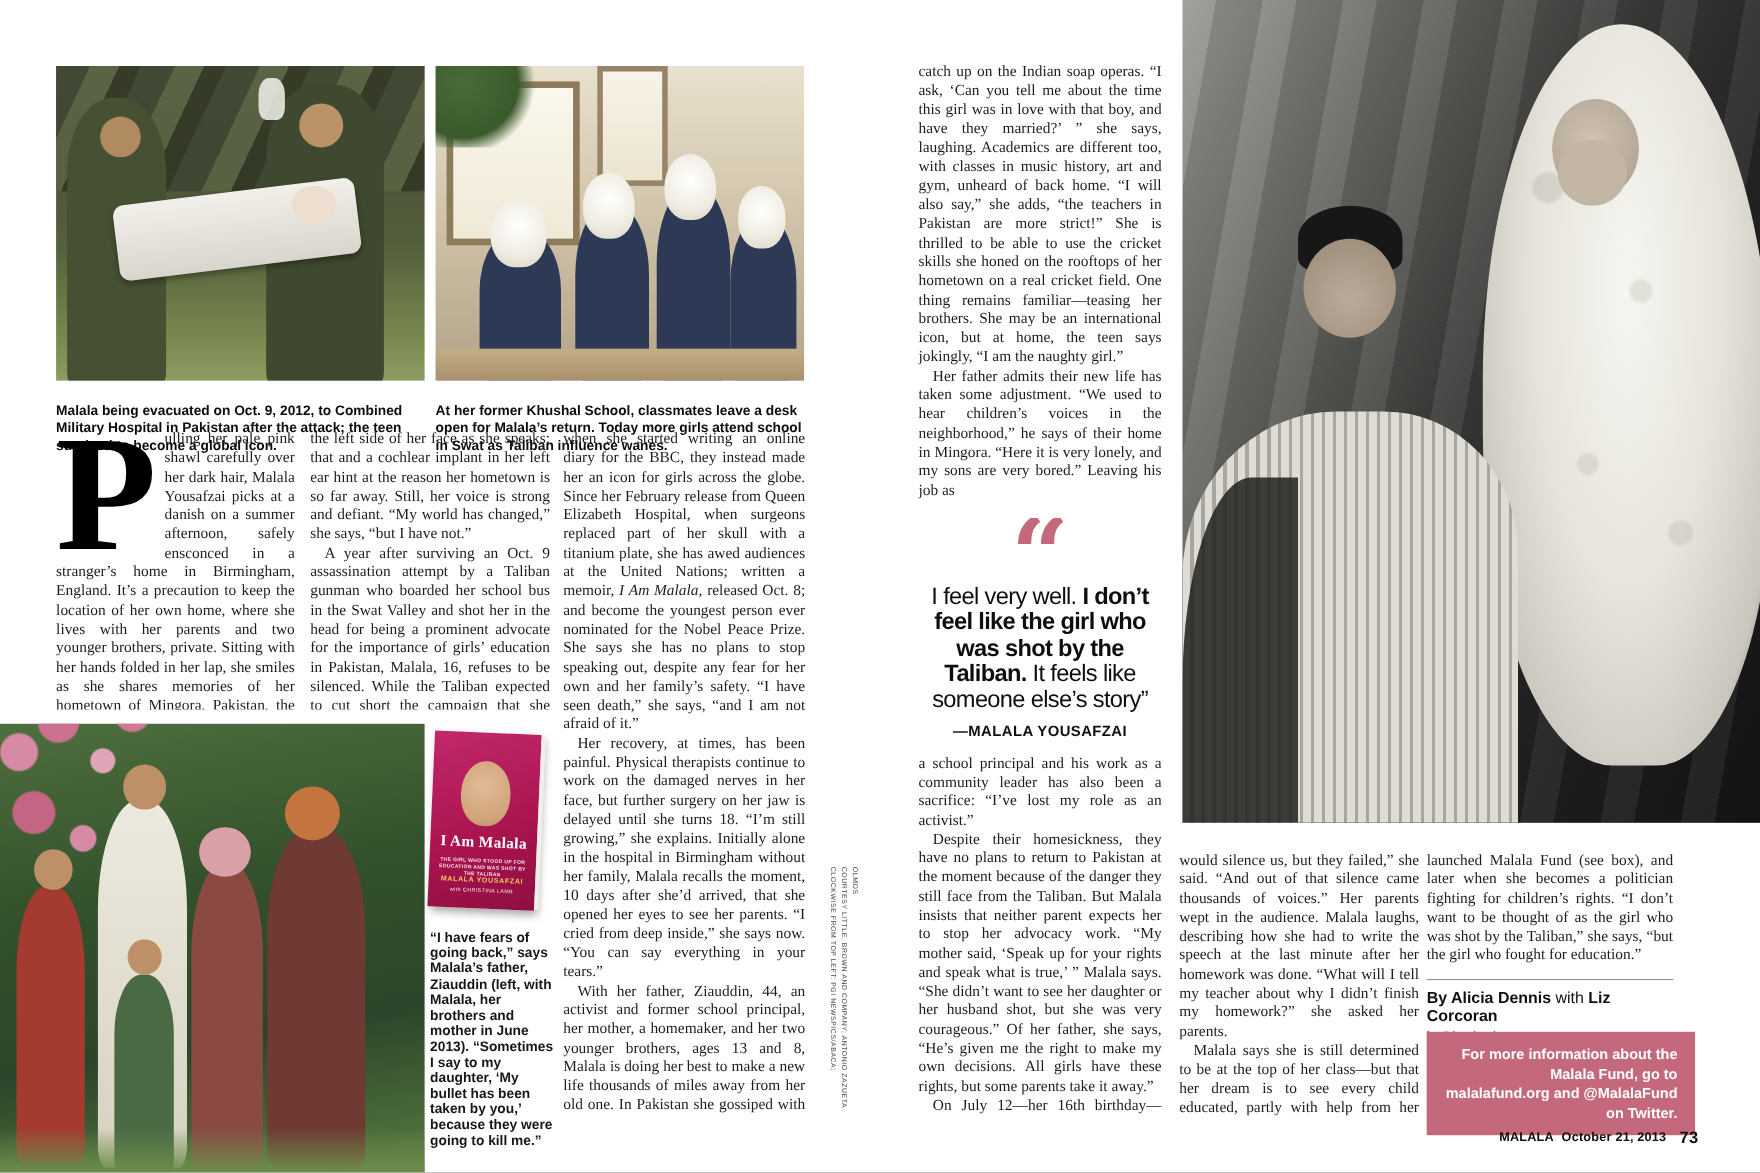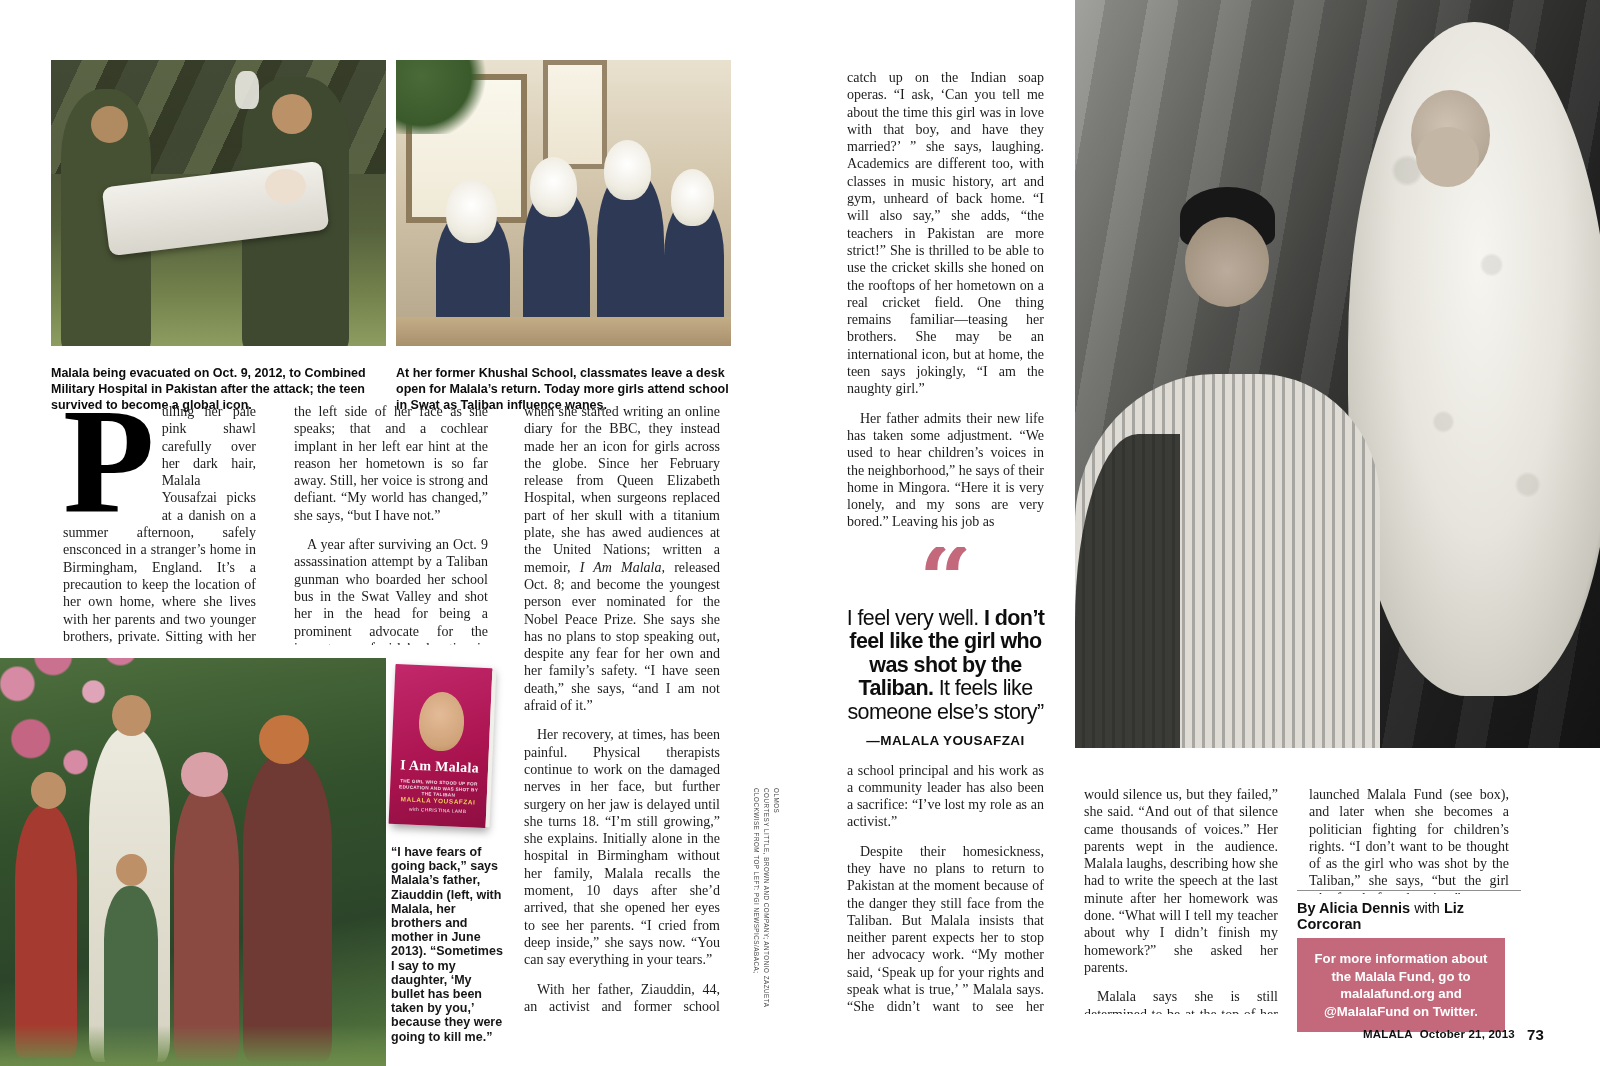--- a/index.html
+++ b/index.html
@@ -104,21 +104,21 @@
   .bk-coauthor{position:absolute;left:0;top:89%;width:100%;text-align:center;color:#f5e8ee;
     font-family:"Liberation Sans",sans-serif;font-size:4.8px;letter-spacing:.4px;}
 
   
   .caption{position:absolute;font-family:"Liberation Sans",sans-serif;font-weight:bold;
     font-size:12.5px;line-height:16.2px;color:#0c0c0c;}
   .cap-ev{left:51px;top:352px;width:332px;}
   .cap-sc{left:396px;top:352px;width:336px;}
 
   .col{position:absolute;font-size:14px;line-height:17.3px;text-align:justify;overflow:hidden;}
-  .col p{margin:12px;}
+  .col p{margin:0;}
   .col p.ind{text-indent:13px;}
   .col1{left:51px;top:391px;width:217px;height:254px;}
   .col2{left:282px;top:391px;width:218px;height:254px;}
   .col3{left:512px;top:391px;width:220px;height:624px;}
   .col4{left:835px;top:57px;width:221px;height:958px;}
   .col5{left:1072px;top:774px;width:218px;height:240px;}
   .col6{left:1297px;top:774px;width:224px;height:120px;}
 
   .dropcap{float:left;font-family:"Liberation Serif",serif;font-weight:bold;
     font-size:150px;line-height:.73;margin:4px 7px 0 0;color:#000;}
@@ -136,22 +136,22 @@
   .credits{position:absolute;left:751px;top:788px;height:232px;writing-mode:vertical-lr;
     font-family:"Liberation Sans",sans-serif;font-size:6.3px;line-height:10px;
     letter-spacing:.5px;color:#4a4a4a;text-transform:uppercase;}
 
   .byline-block{position:absolute;left:1297px;top:890px;width:224px;
     border-top:1.5px solid #8f8f8f;padding-top:9px;font-family:"Liberation Sans",sans-serif;}
   .byline{font-size:14.5px;color:#101010;}
   .byline .b{font-weight:bold;}
   .byline-loc{font-size:13.5px;margin-top:3px;color:#222;}
 
-  .infobox{position:absolute;left:1297px;top:938px;width:208px;box-sizing:border-box;
-    background:#c4697c;color:#ffffff;text-align:center;padding:12px 16px;
+  .infobox{position:absolute;left:1297px;top:938px;width:244px;box-sizing:border-box;
+    background:#c4697c;color:#ffffff;text-align:right;padding:12px 16px;
     font-family:"Liberation Sans",sans-serif;font-weight:bold;font-size:13.2px;line-height:17.6px;}
 
   .footer{position:absolute;top:1026px;right:56px;font-family:"Liberation Sans",sans-serif;
     font-size:11.5px;font-weight:bold;color:#111;letter-spacing:.2px;}
   .footer .date{margin-left:7px;}
   .footer .pg{font-size:15px;margin-left:12px;vertical-align:-2px;}
 </style>
 </head>
 <body>
 

